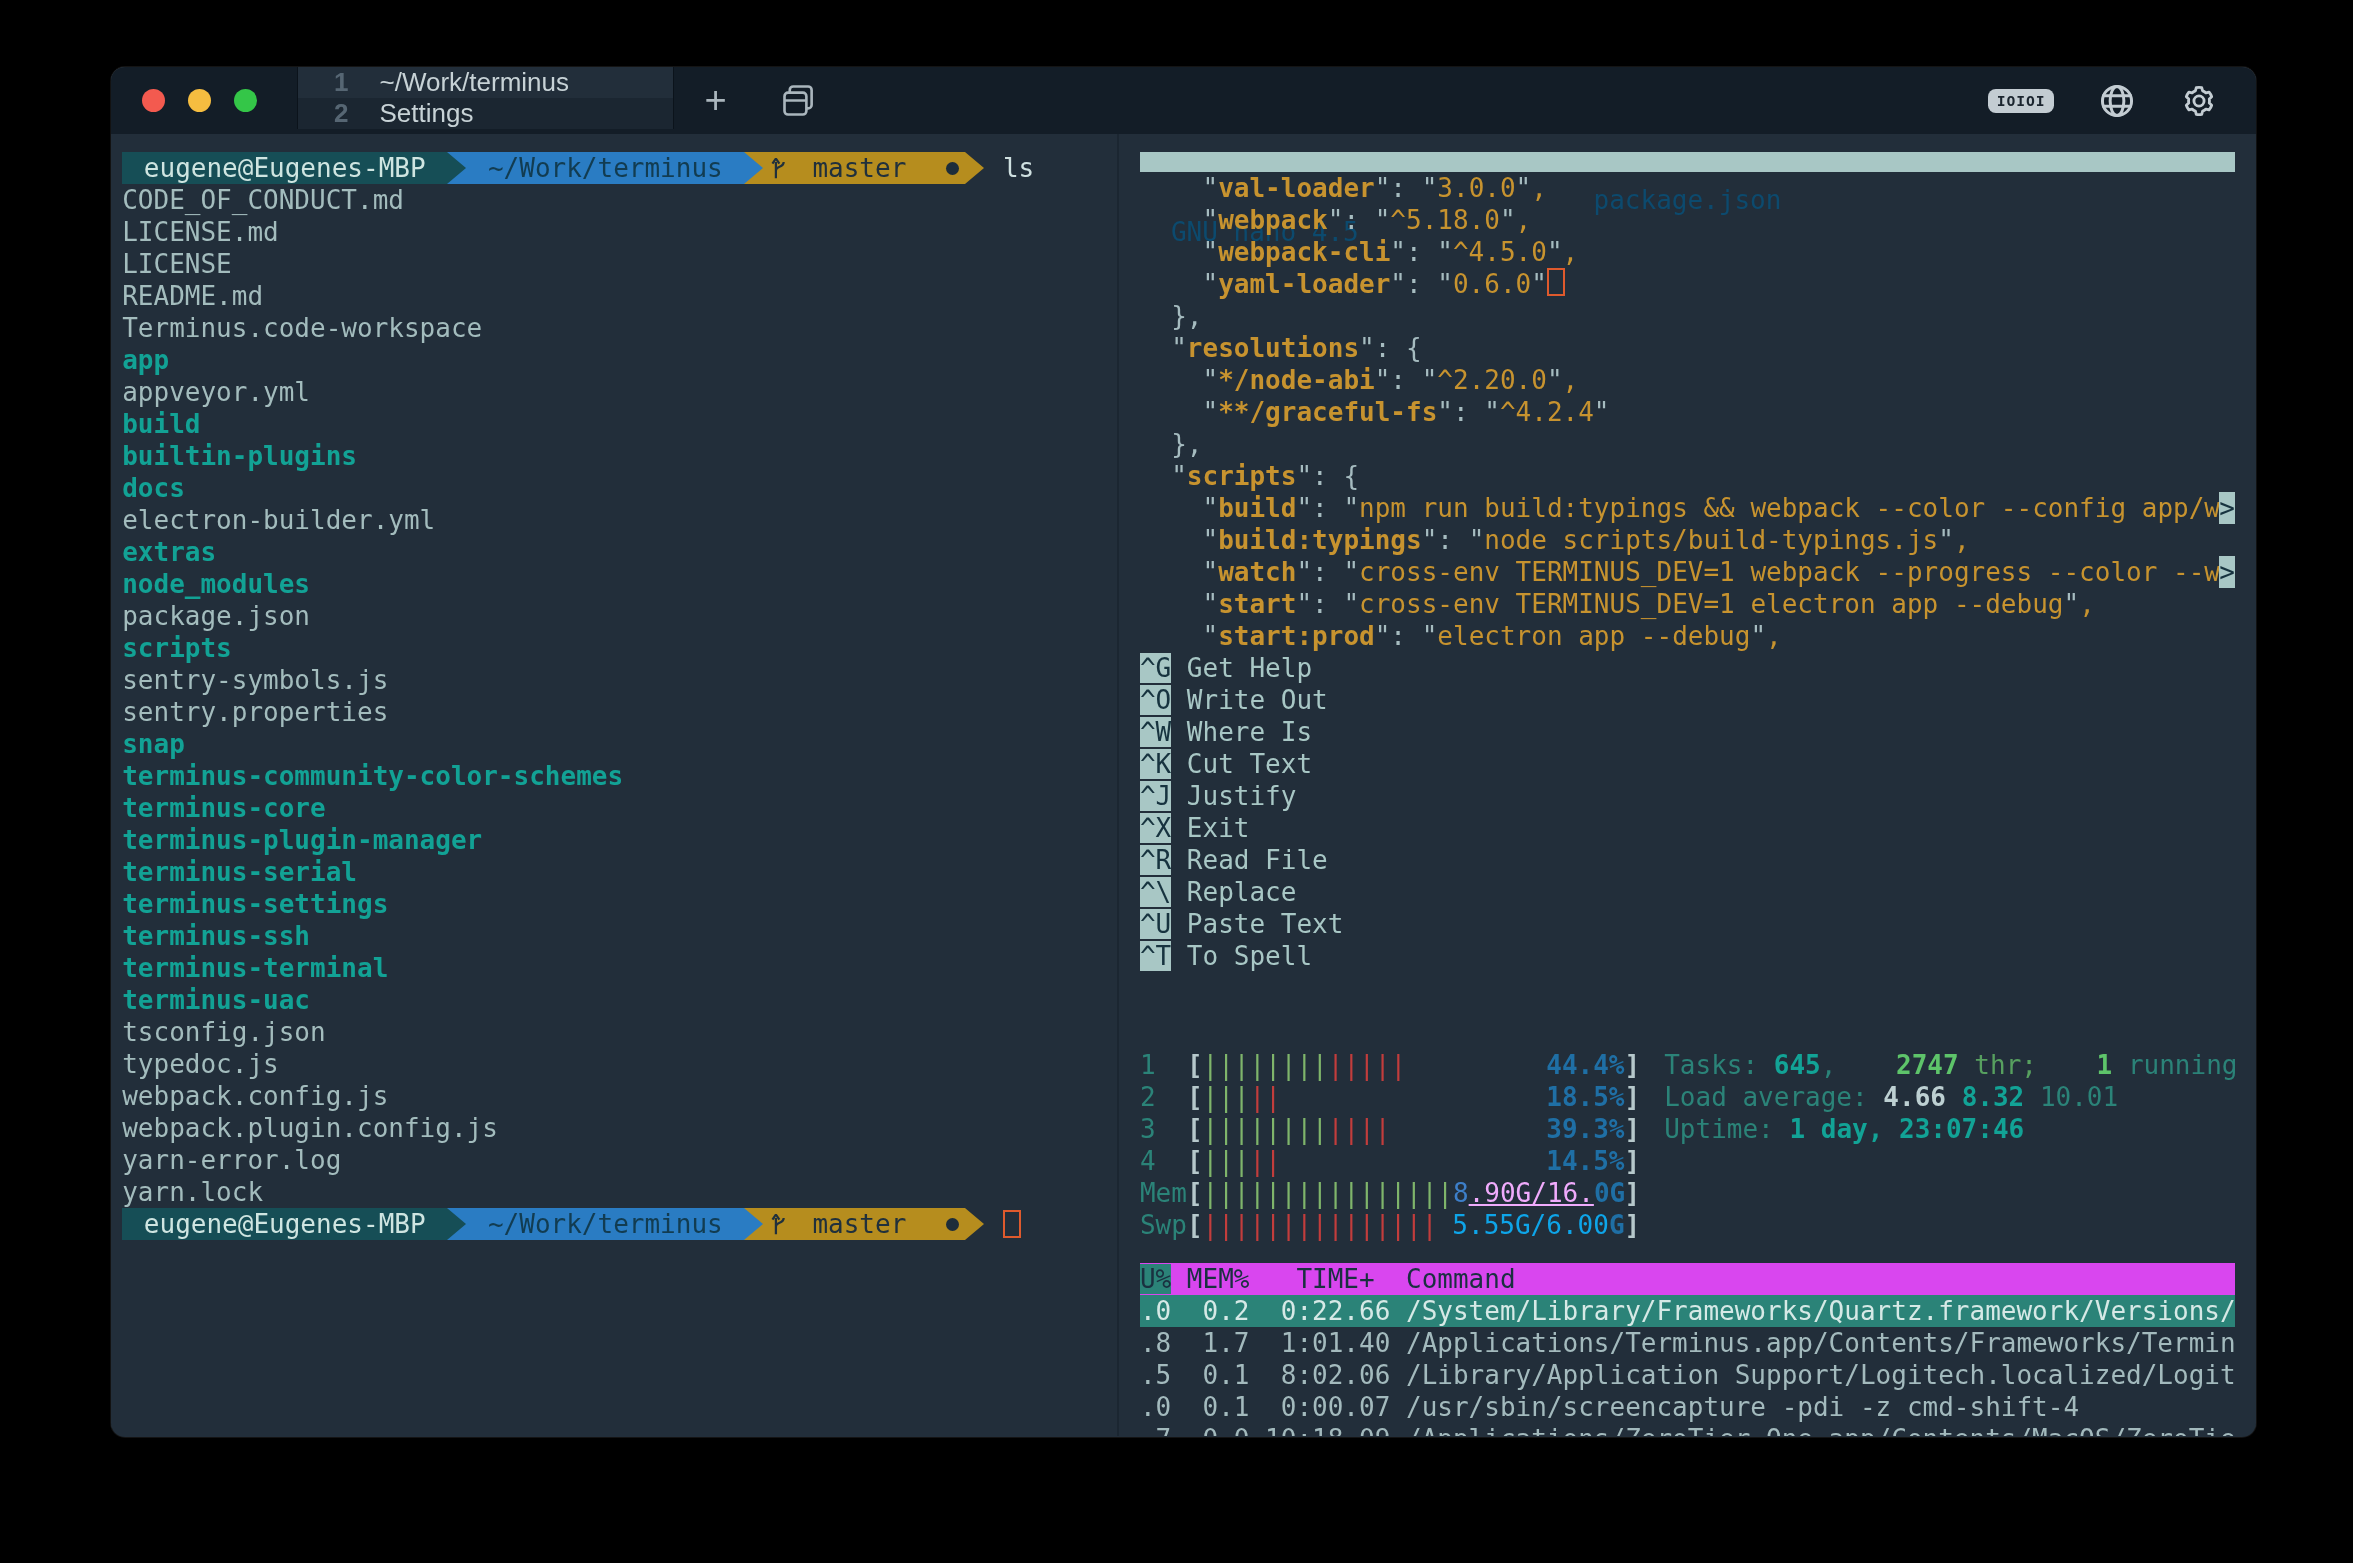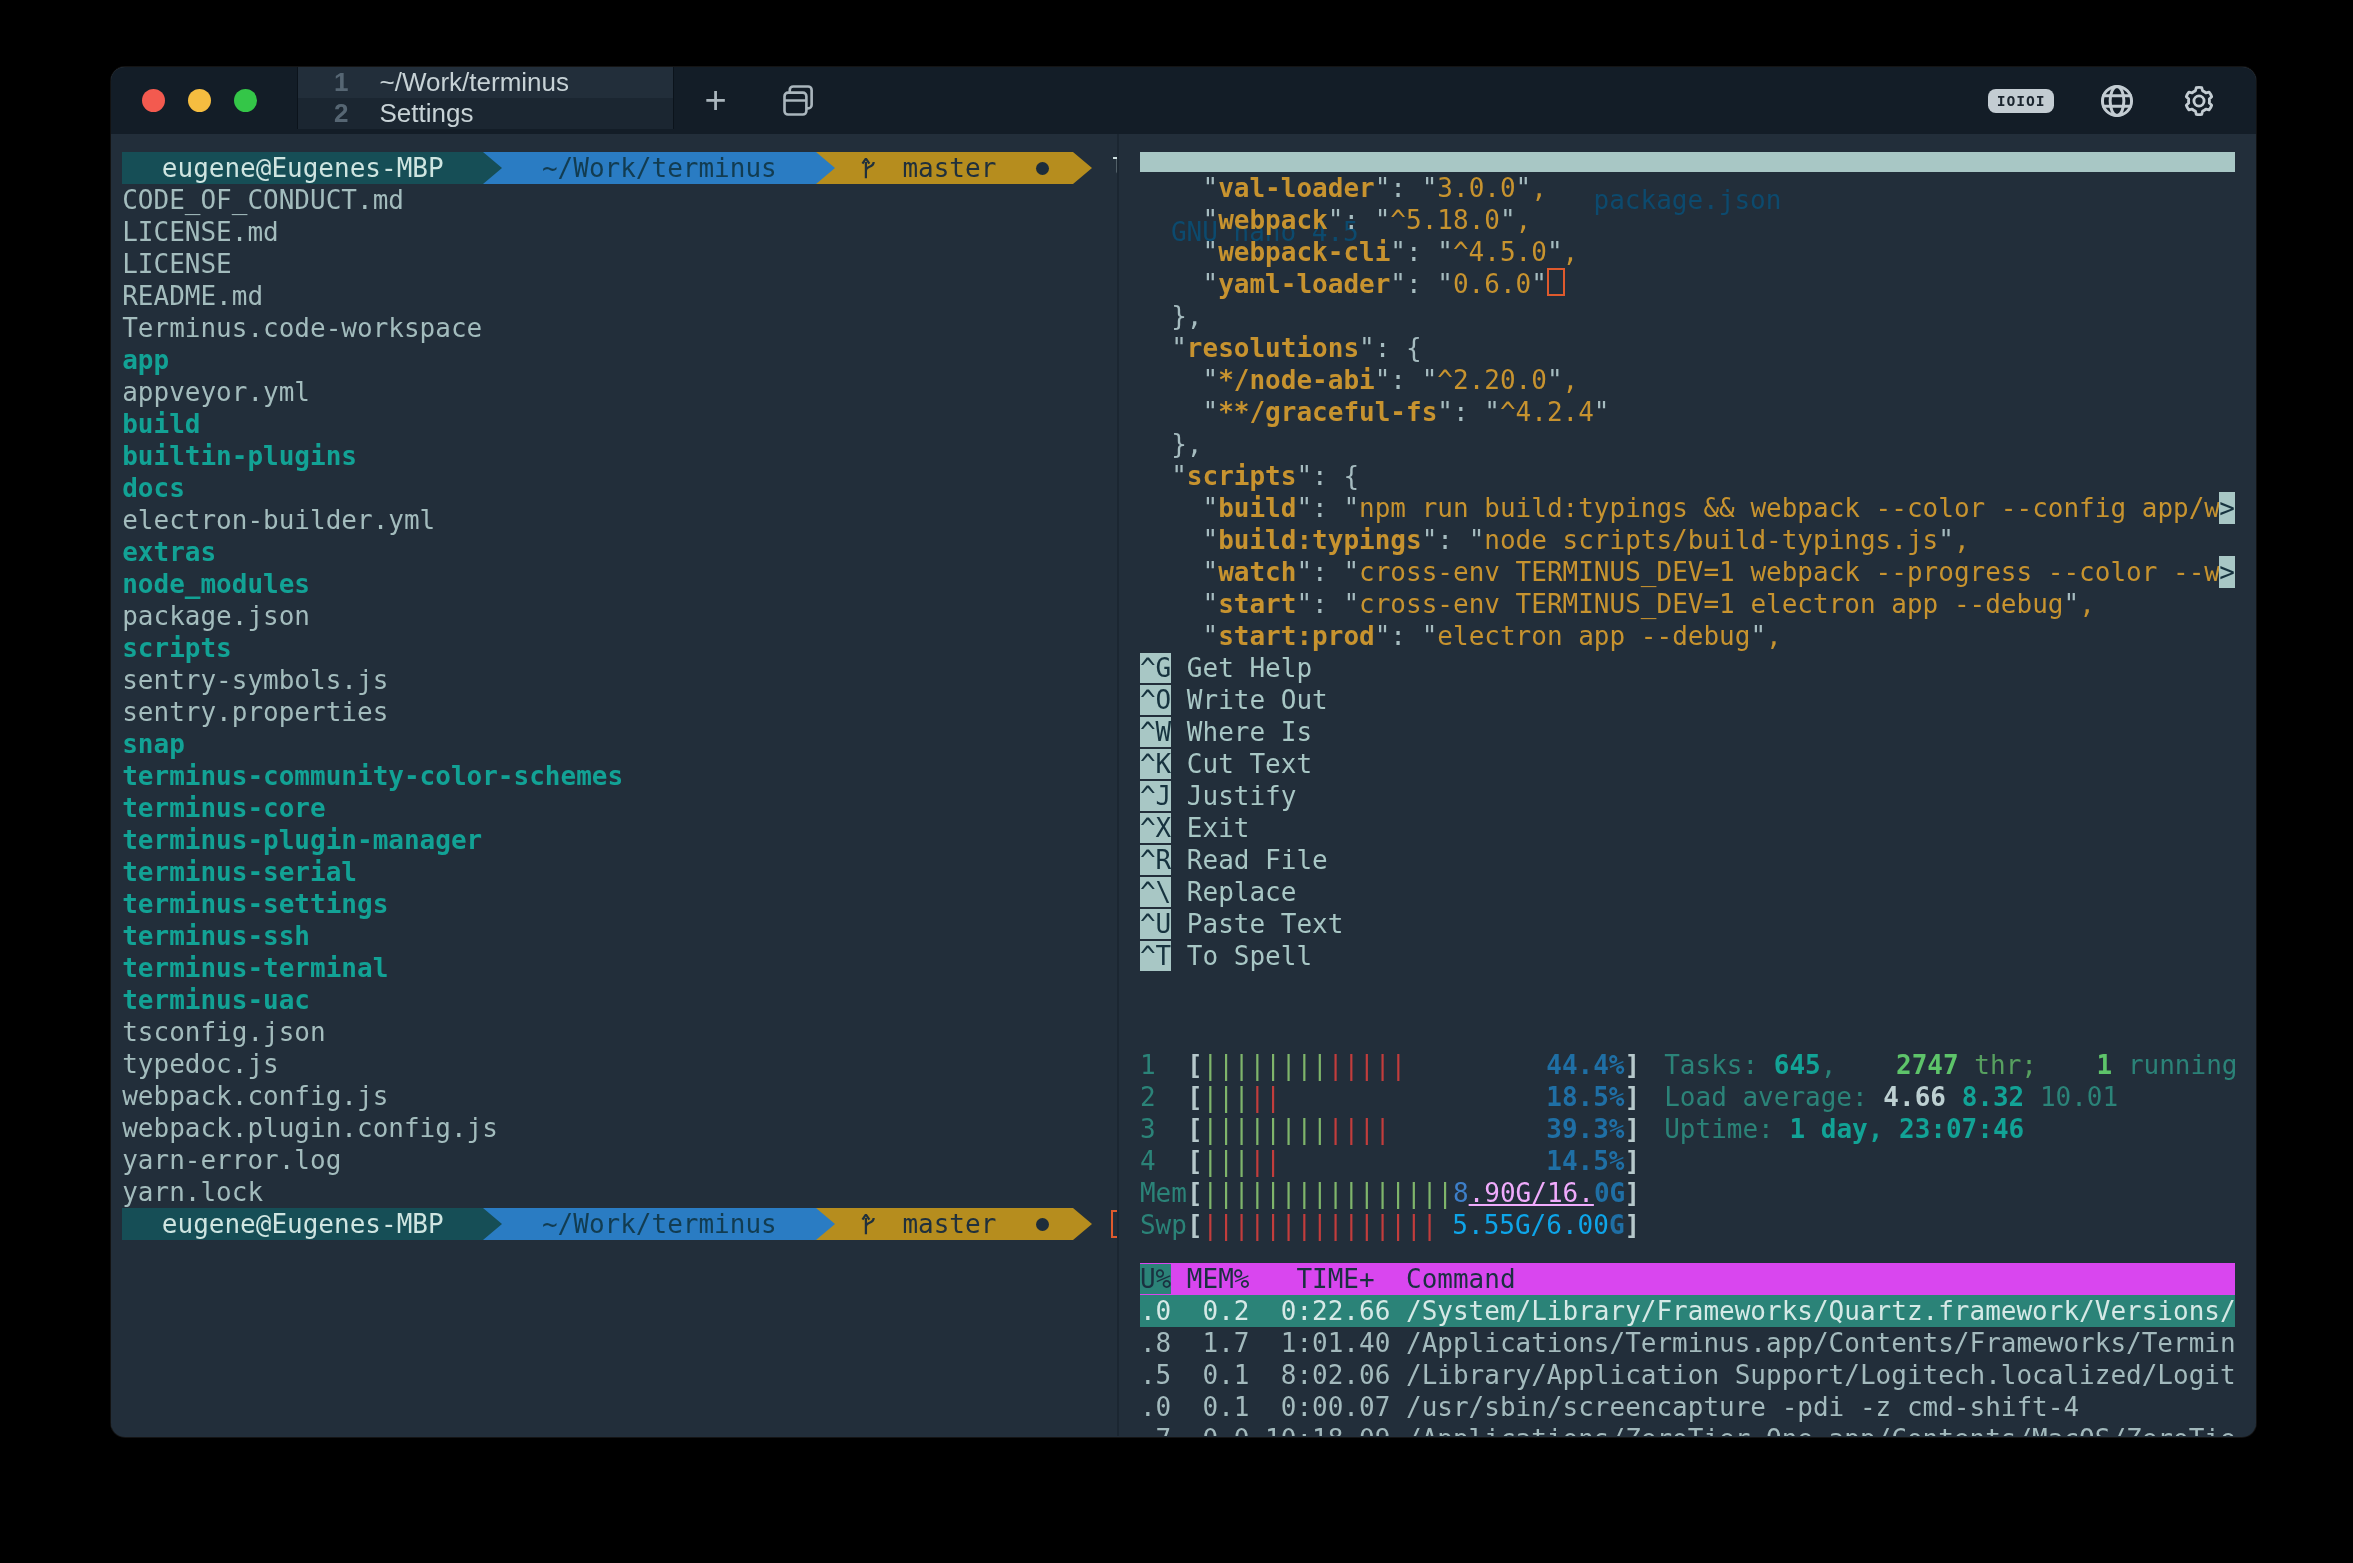--- a/index.html
+++ b/index.html
@@ -25,21 +25,21 @@
   .kbd-badge{background:#c3ccd2;color:#1a242e;border-radius:7.8px;padding:3.5px 8.6px;
              font-family:"DejaVu Sans Mono",monospace;font-size:14.7px;font-weight:bold;letter-spacing:0.9px;}
   
   .term{display:flex;height:1302px;font-size:26px;line-height:32px;color:#a3babd;}
   .pane-left{width:995px;padding:18px 0 0 11.2px;overflow:hidden;}
   .pane-div{width:1.7px;background:#1b2631;}
   .pane-right{flex:1;padding:18px 21px 0 21px;overflow:hidden;position:relative;}
   .line{height:32px;white-space:pre;position:relative;}
   
   .prompt{display:flex;align-items:stretch;height:32px;margin-bottom:0;}
-  .pseg{display:flex;align-items:center;padding:0 24px;white-space:pre;}
+  .pseg{display:flex;align-items:center;padding:0 6px;white-space:pre;}
   .seg1{background:#164e56;color:#cfe5e1;}
   .seg2{background:#2a7cc3;color:#123c51;}
   .seg3{background:#b68d1e;color:#20303c;gap:24px;}
   .parrow{width:0;height:0;border-top:16.4px solid transparent;border-bottom:16.4px solid transparent;}
   .a1{border-left:19px solid #164e56;background:#2a7cc3;}
   .a2{border-left:19px solid #2a7cc3;background:#b68d1e;}
   .a3{border-left:19px solid #b68d1e;}
   .pcmd{display:flex;align-items:center;padding-left:19px;color:#cfe0e0;}
   .gitdot{display:inline-block;width:13px;height:13px;border-radius:50%;background:#1d2d3a;}
   .cursor{display:inline-block;width:14px;height:24px;border:2.6px solid #df5a2d;vertical-align:-2.6px;}

